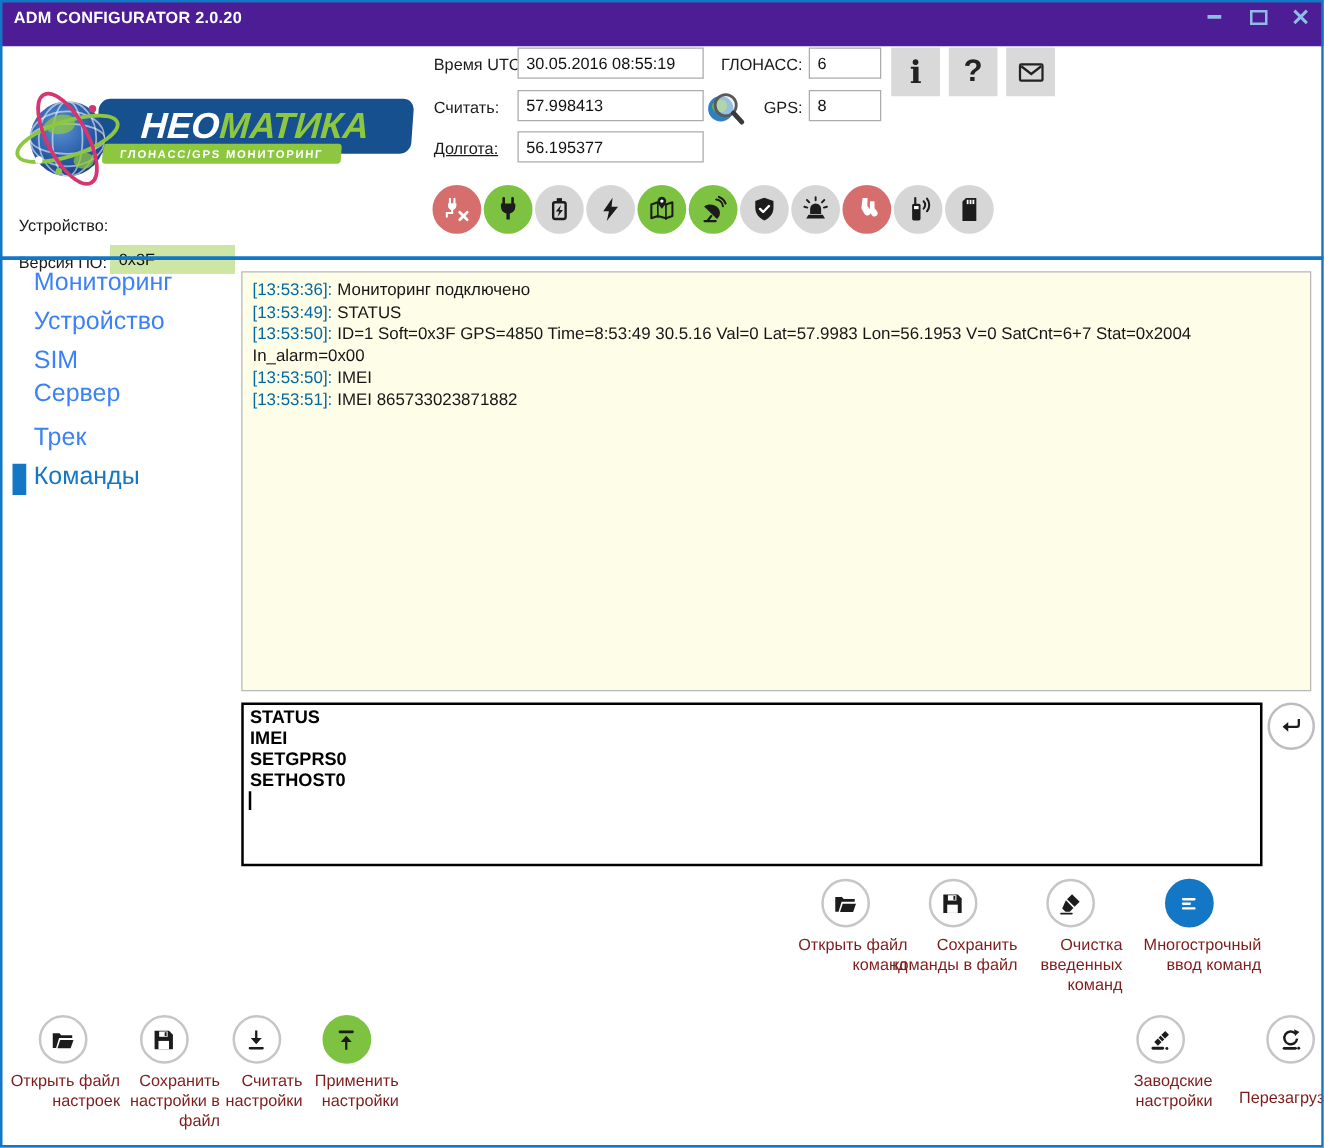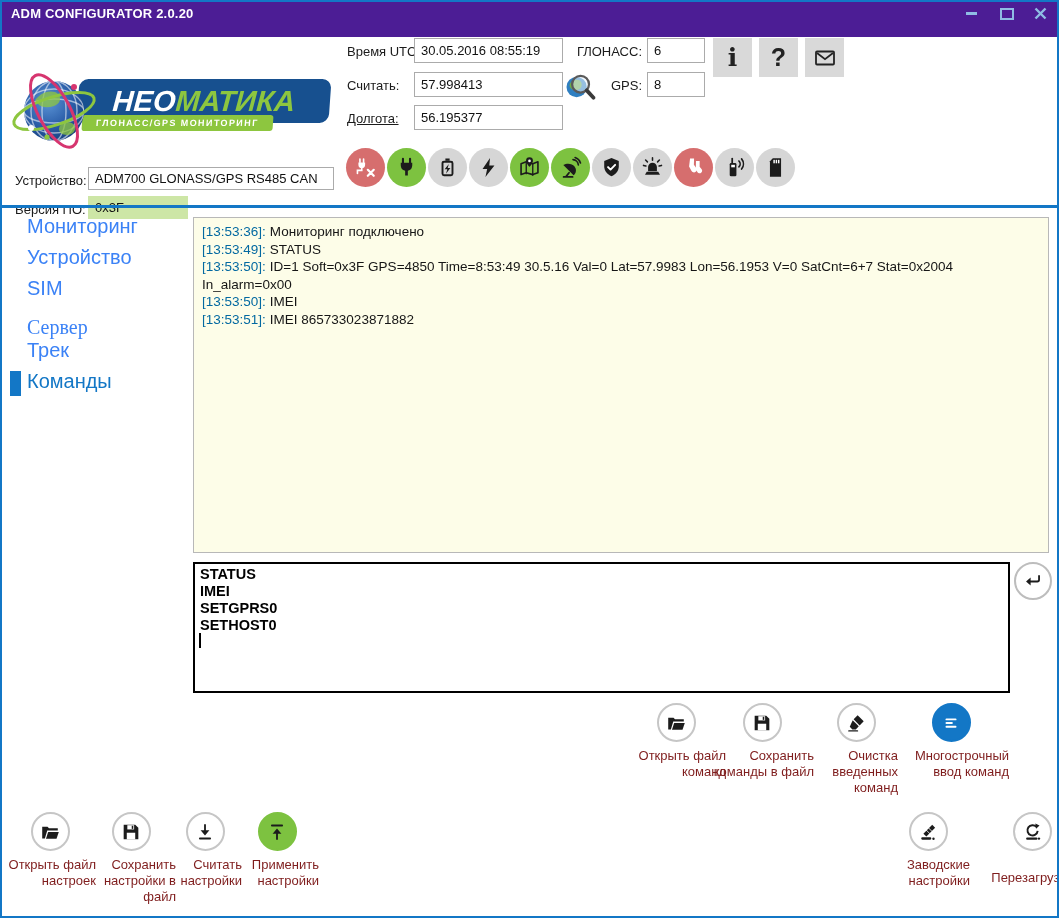--- a/index.html
+++ b/index.html
@@ -130,21 +130,20 @@
         </g>
         <ellipse cx="46" cy="50" rx="42" ry="14" fill="none" stroke="#8DC63F" stroke-width="3" transform="rotate(-18 46 50)"></ellipse>
         <ellipse cx="46" cy="50" rx="40" ry="16" fill="none" stroke="#D6356F" stroke-width="3" transform="rotate(62 46 50)"></ellipse>
         <circle cx="23" cy="67" r="3" fill="#fff"></circle>
         <circle cx="66" cy="26" r="3" fill="#D6356F"></circle>
         <circle cx="39" cy="76" r="2.6" fill="#8DC63F"></circle>
       </svg>
     </div>
 
     <div class="lbl" style="left:13px;top:146px;">Устройство:</div>
-    <div class="field" style="left:86px;top:140px;width:246px;height:23px;">ADM700 GLONASS/GPS RS485 CAN</div>
     <div class="lbl" style="left:13px;top:175px;">Версия ПО:</div>
     <div class="field field-green" style="left: 86px; top: 169px; width: 100px; height: 23px; background-color: rgb(205, 230, 166);">0x3F</div>
 
     <div class="lbl" style="left:345px;top:17px;">Время UTC:</div>
     <div class="field" style="left:412px;top:11px;width:149px;height:25px;">30.05.2016 08:55:19</div>
     <div class="lbl" style="left:345px;top:51px;">Считать:</div>
     <div class="field" style="left:412px;top:45px;width:149px;height:25px;">57.998413</div>
     <div class="lbl" style="left:345px;top:84px;text-decoration:underline;">Долгота:</div>
     <div class="field" style="left:412px;top:78px;width:149px;height:25px;">56.195377</div>
 
@@ -250,21 +249,21 @@
         <rect x="14.6" y="4" width="1.5" height="3.6" fill="#fff"></rect>
       </svg>
     </div>
   </div>
 
   <div class="header-divider"></div>
 
   <div class="nav-item" style="top:215px;"><span>Мониторинг</span></div>
   <div class="nav-item" style="top:246px;"><span>Устройство</span></div>
   <div class="nav-item" style="top:277px;"><span>SIM</span></div>
-  <div class="nav-item" style="top:316px;font-family:Liberation Serif, serif;"><span>Сервер</span></div>
+  <div class="nav-item" style="top:304px;"><span>Сервер</span></div>
   <div class="nav-item" style="top:339px;"><span>Трек</span></div>
   <div class="nav-item active" style="top:370px;">
     <span class="nav-marker"></span>
     <span>Команды</span>
   </div>
 
   <div class="log-area">
     <div class="log-line"><span class="log-time">[13:53:36]:</span><span class="log-text">Мониторинг подключено</span></div>
     <div class="log-line"><span class="log-time">[13:53:49]:</span><span class="log-text">STATUS</span></div>
     <div class="log-line"><span class="log-time">[13:53:50]:</span><span class="log-text">ID=1 Soft=0x3F GPS=4850 Time=8:53:49 30.5.16 Val=0 Lat=57.9983 Lon=56.1953 V=0 SatCnt=6+7 Stat=0x2004 In_alarm=0x00</span></div>

